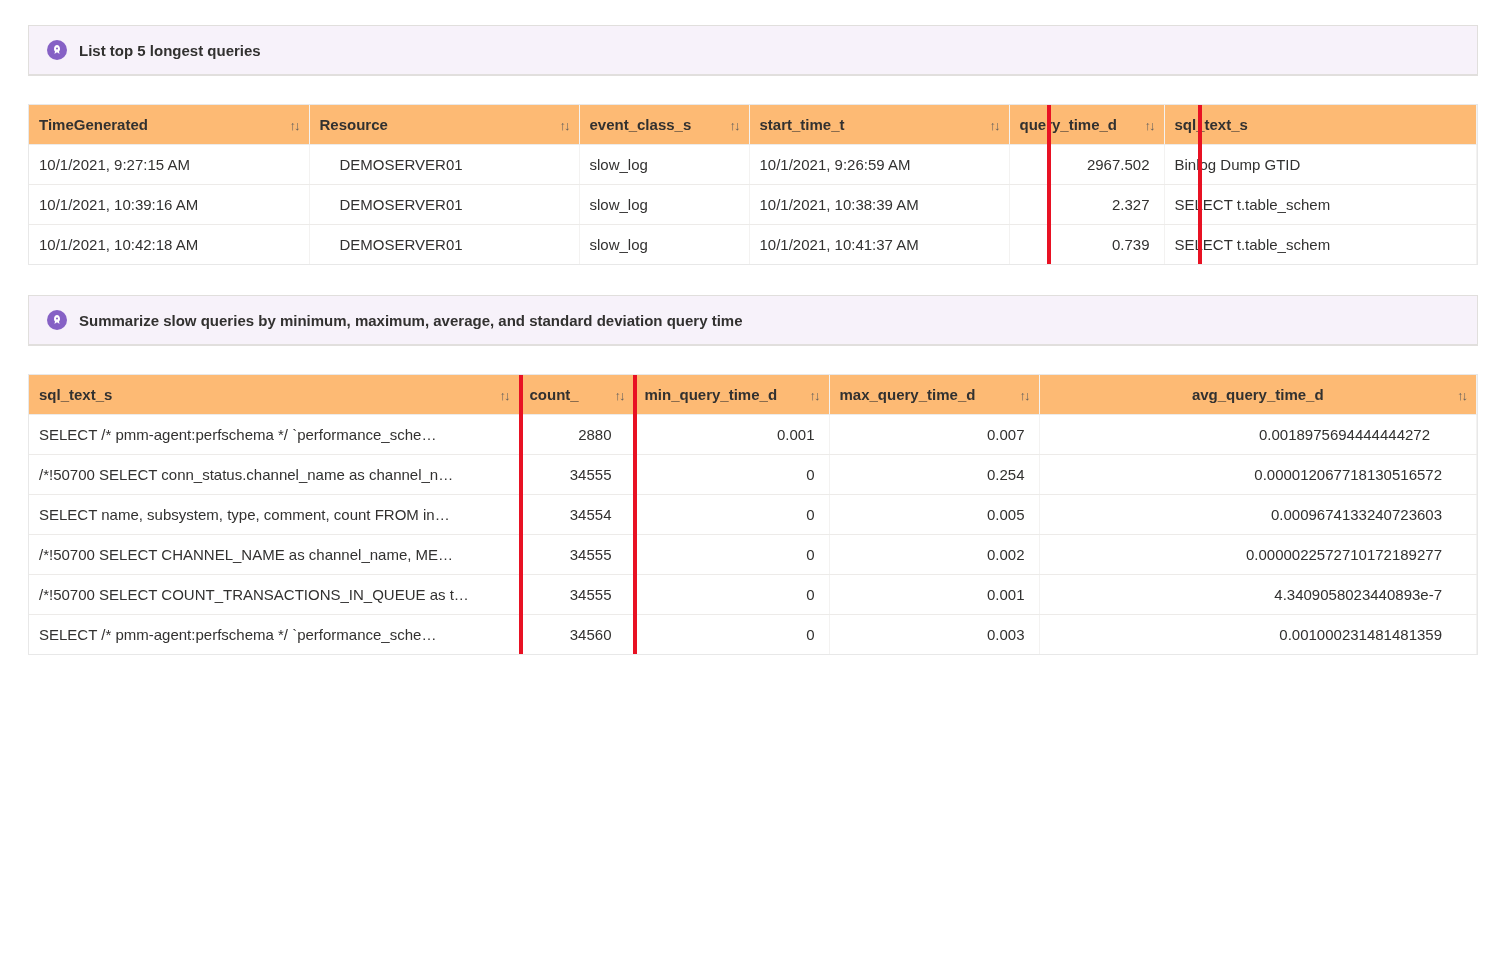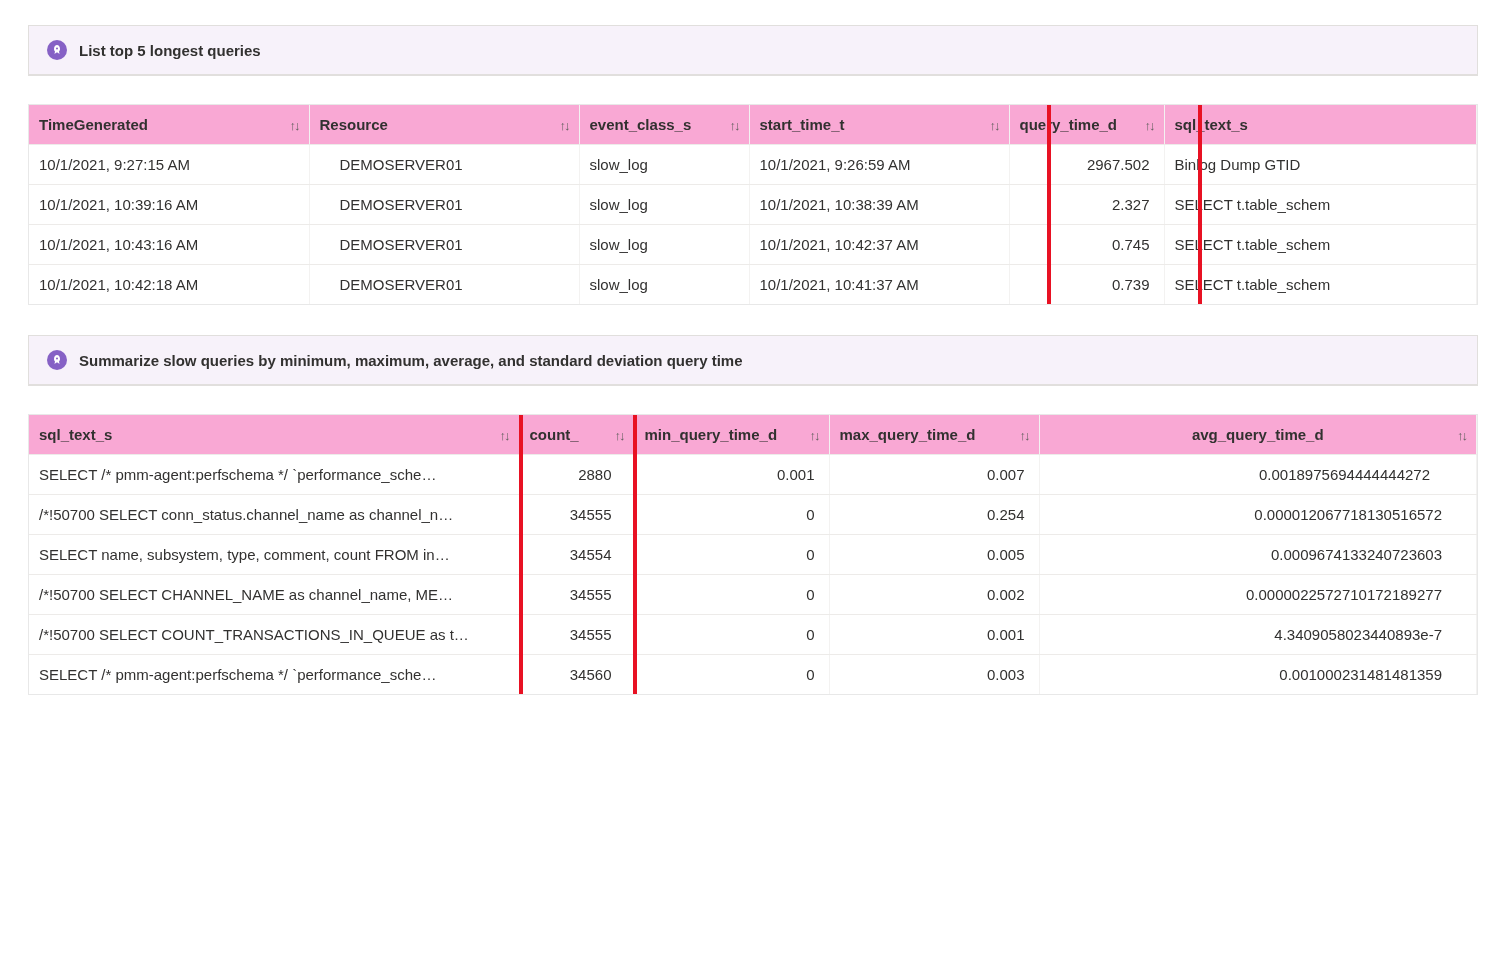--- a/index.html
+++ b/index.html
@@ -35,21 +35,21 @@
     padding: 11px 10px;
     text-align: left;
     white-space: nowrap;
     overflow: hidden;
     text-overflow: ellipsis;
     font-size: 15px;
   }
   th {
     font-weight: 600;
     position: relative;
-    background: #f9a8d4;
+    background: #fdba74;
   }
   .sort-icon {
     position: absolute;
     right: 10px;
     top: 50%;
     transform: translateY(-50%);
     font-size: 13px;
     letter-spacing: -2px;
     color: #605e5c;
     user-select: none;
@@ -109,28 +109,20 @@
         </tr>
         <tr>
           <td>10/1/2021, 10:39:16 AM</td>
           <td style="padding-left:30px;">DEMOSERVER01</td>
           <td>slow_log</td>
           <td>10/1/2021, 10:38:39 AM</td>
           <td class="num">2.327</td>
           <td>SELECT t.table_schem</td>
         </tr>
         <tr>
-          <td>10/1/2021, 10:43:16 AM</td>
-          <td style="padding-left:30px;">DEMOSERVER01</td>
-          <td>slow_log</td>
-          <td>10/1/2021, 10:42:37 AM</td>
-          <td class="num">0.745</td>
-          <td>SELECT t.table_schem</td>
-        </tr>
-        <tr>
           <td>10/1/2021, 10:42:18 AM</td>
           <td style="padding-left:30px;">DEMOSERVER01</td>
           <td>slow_log</td>
           <td>10/1/2021, 10:41:37 AM</td>
           <td class="num">0.739</td>
           <td>SELECT t.table_schem</td>
         </tr>
       </tbody>
   </table>
   <div class="highlight-box" style="top:-6px; left:1018px; width:155px; height:278px;"></div>

